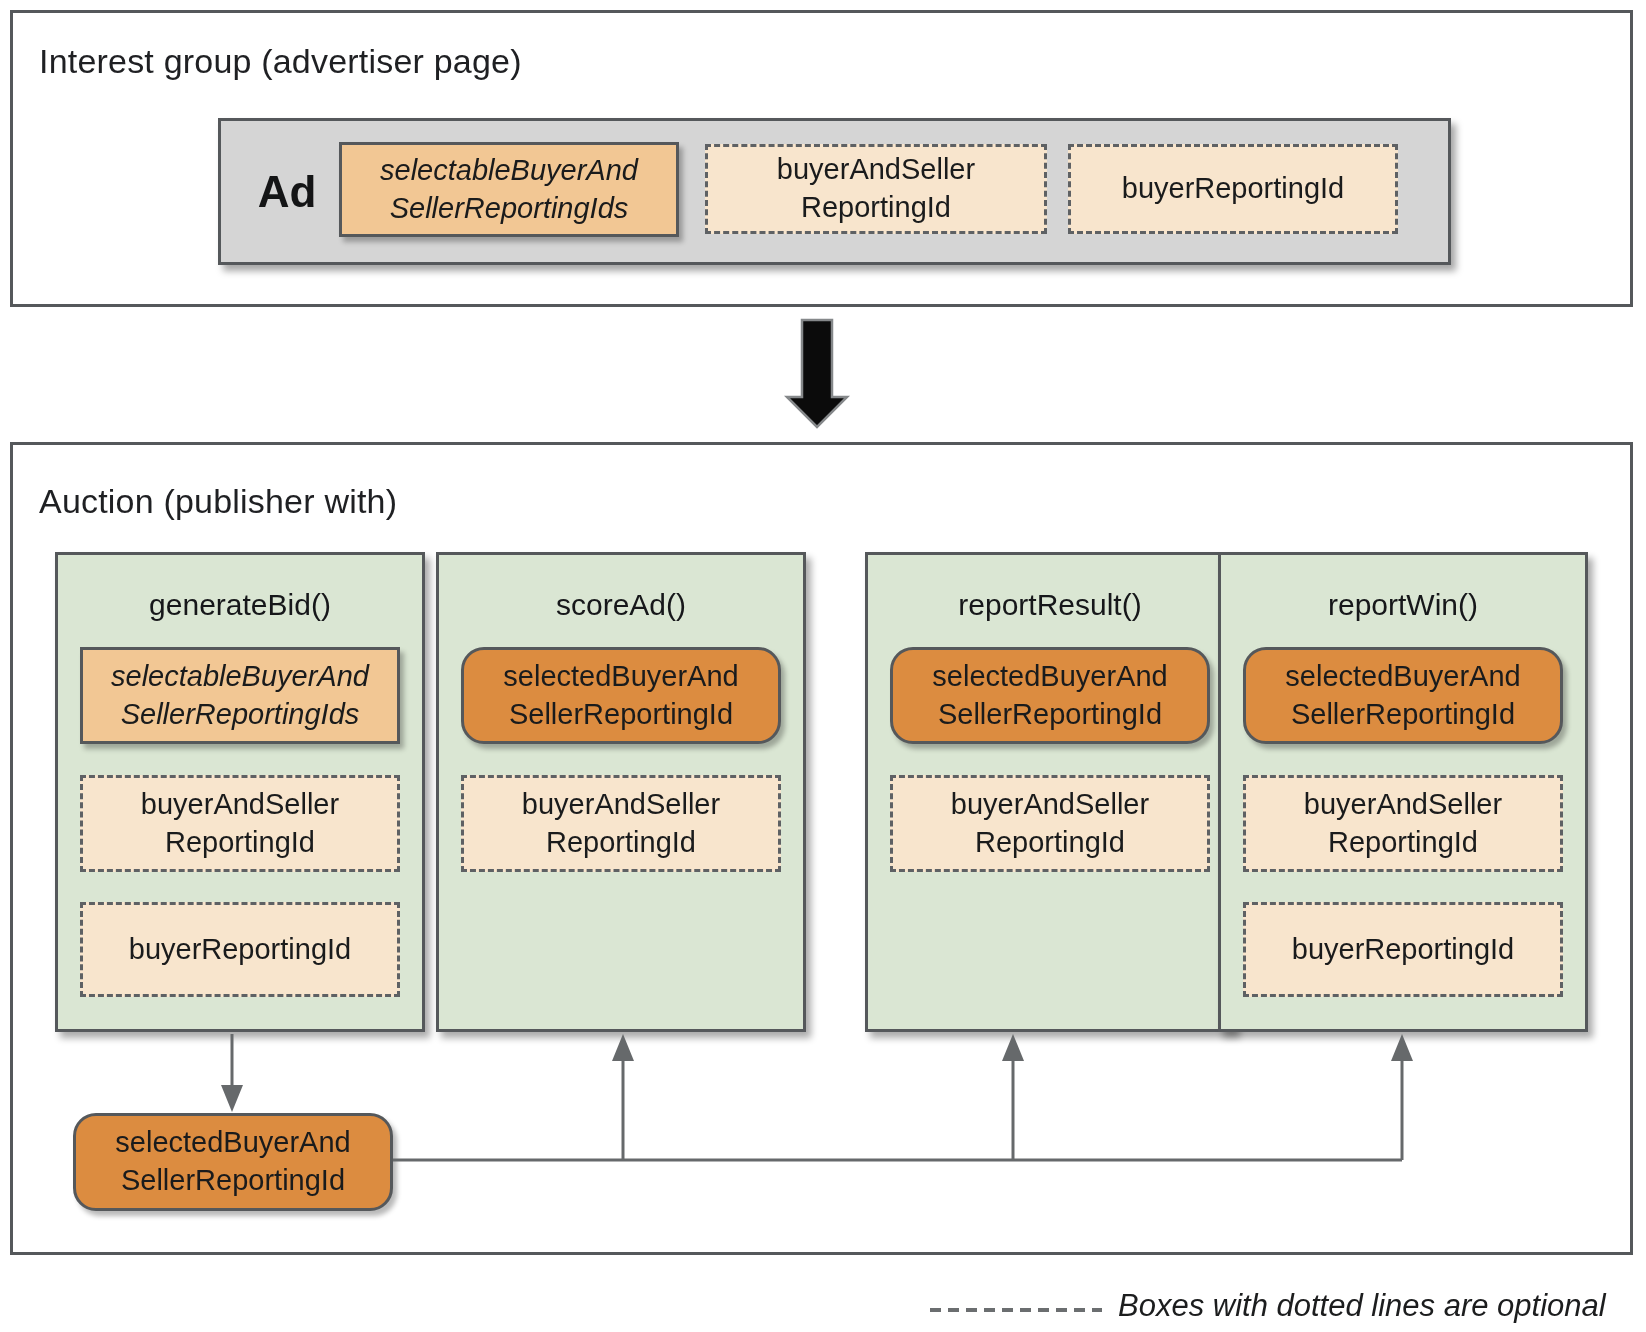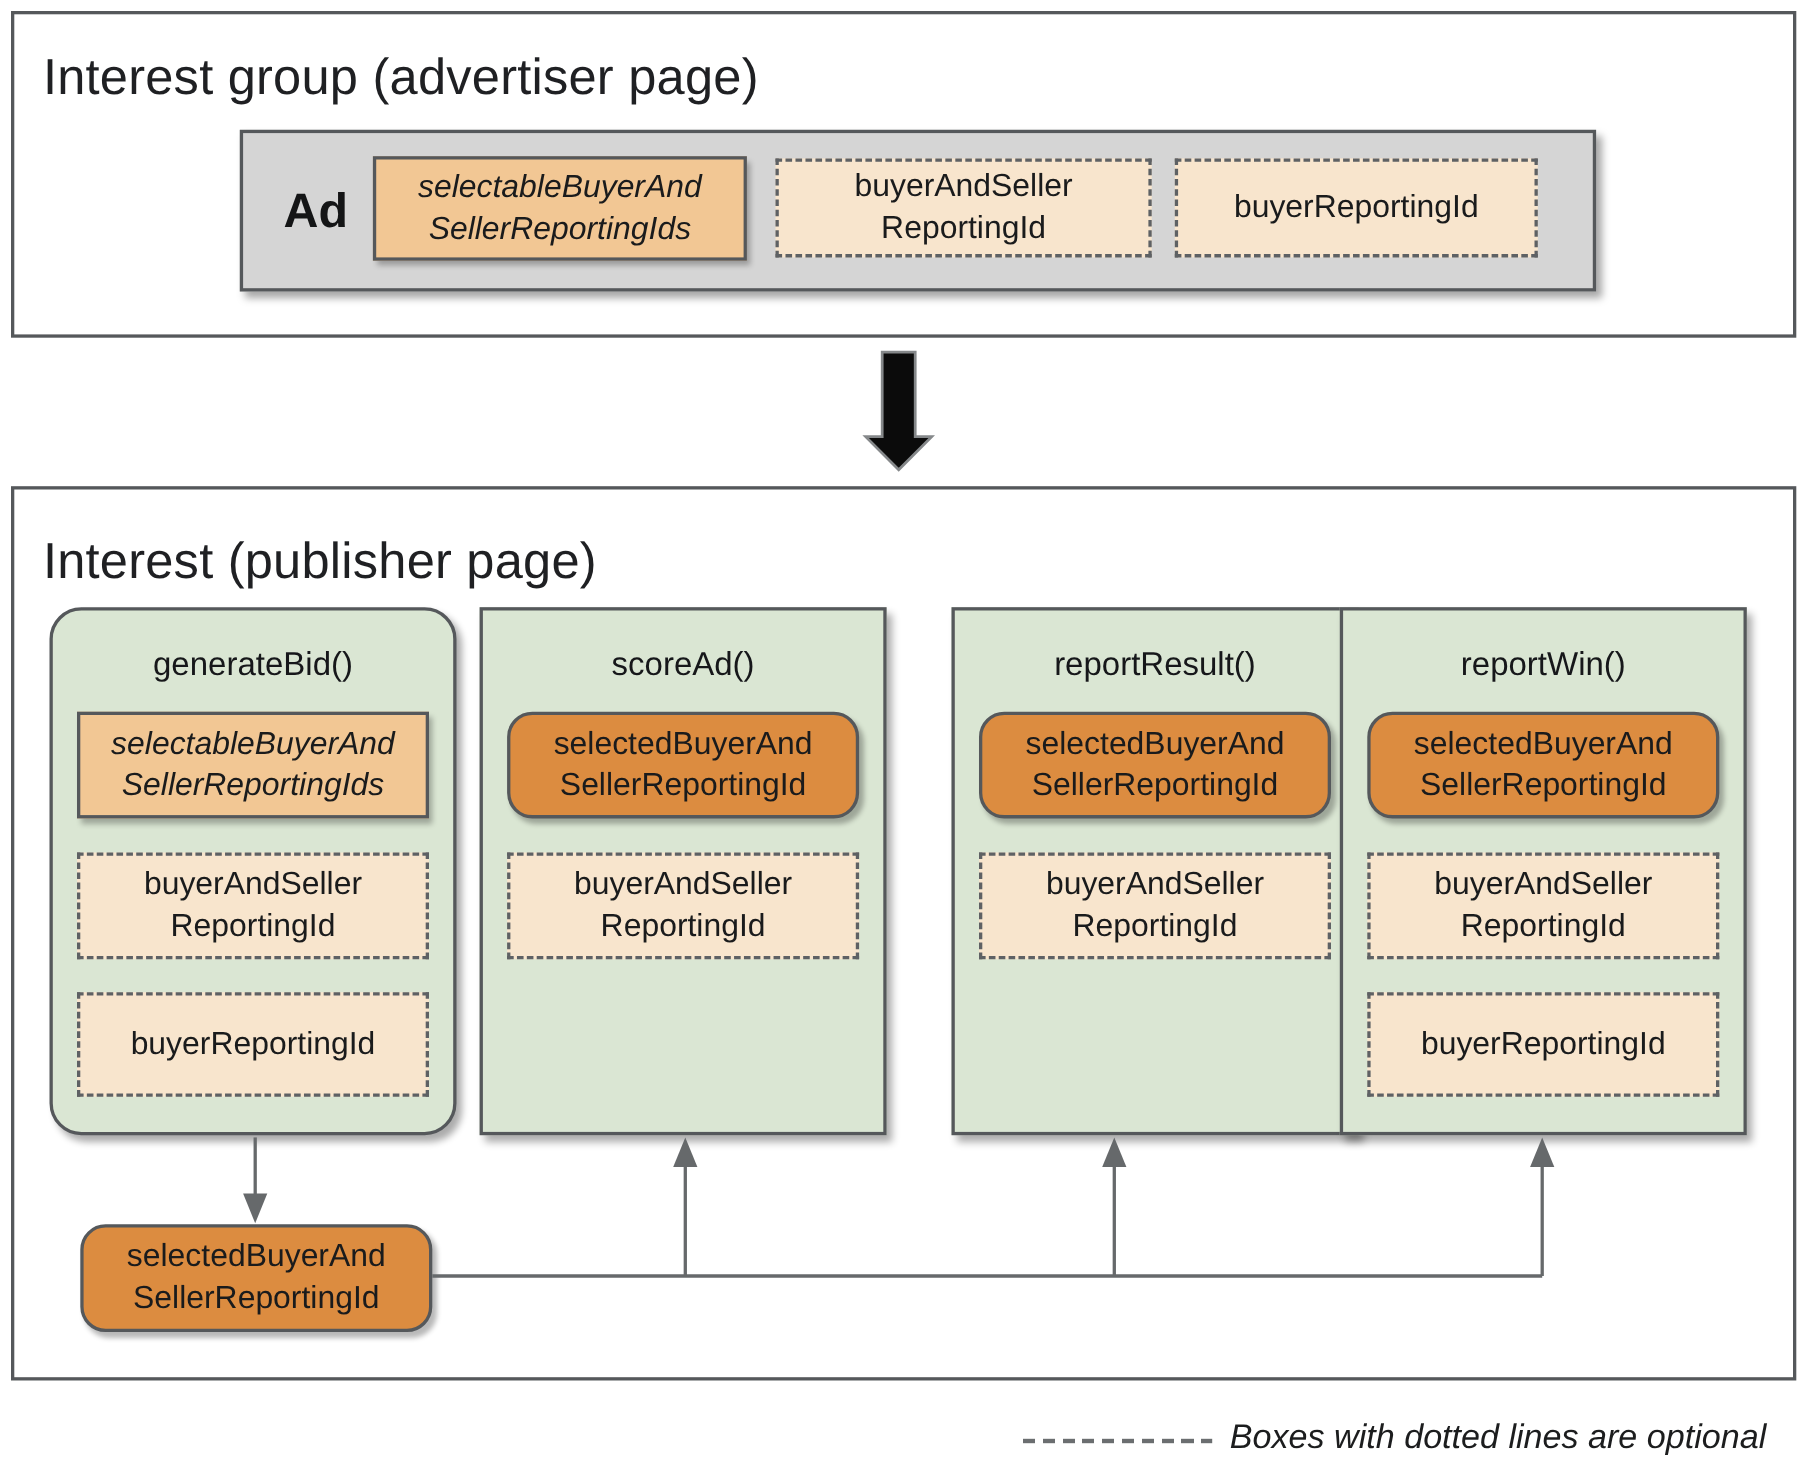--- a/index.html
+++ b/index.html
@@ -2,21 +2,21 @@
 <html style="--light-orange: #f2c794; --dark-orange: #dc8c40; --cream: #f8e5cd; --green: #dae6d3; --gray: #d5d5d5; --border: #55585b; --connector: #66696b; --big-arrow: #0b0b0b;"><head>
 <meta charset="utf-8">
 <style>
   html,body{margin:0;padding:0;background:#ffffff;}
   *{box-sizing:border-box;}
   #canvas{
     position:relative;width:1646px;height:1332px;background:#ffffff;overflow:hidden;
     font-family:"Liberation Sans", sans-serif;color:#1b1c1d;
   }
   .frame{position:absolute;border:3px solid var(--border,#55585b);background:#ffffff;}
-  .section-title{position:absolute;font-size:46px;letter-spacing:0.2px;color:#1f2023;}
+  .section-title{position:absolute;font-size:34px;letter-spacing:0.2px;color:#1f2023;}
   .ad-container{
     position:absolute;left:205px;top:105px;width:1233px;height:147px;
     background:var(--gray,#d5d5d5);border:3px solid var(--border,#55585b);
     box-shadow:5px 6px 7px rgba(0,0,0,0.35);
   }
   .ad-label{
     position:absolute;left:18px;top:0;width:96px;height:100%;
     display:flex;align-items:center;justify-content:center;
     font-size:44px;font-weight:bold;color:#141516;
   }
@@ -63,24 +63,24 @@
       <div class="ad-label">Ad</div>
       <div class="node solid light node-shadow" style="left:118px;top:21px;width:340px;height:95px;">selectableBuyerAnd
 SellerReportingIds</div>
       <div class="node dashed" style="left:484px;top:23px;width:342px;height:90px;">buyerAndSeller
 ReportingId</div>
       <div class="node dashed" style="left:847px;top:23px;width:330px;height:90px;">buyerReportingId</div>
     </div>
   </div>
 
   <div class="frame" style="left:10px;top:442px;width:1623px;height:813px;">
-    <div class="section-title" style="left:26px;top:37px;">Interest (publisher page)</div>
+    <div class="section-title" style="left:26px;top:37px;">Auction (publisher with)</div>
   </div>
 
-  <div class="column" style="left:45px;border-radius:29px;">
+  <div class="column" style="left:55px;">
     <div class="col-title">generateBid()</div>
     <div class="node solid light node-shadow col-box col-box-1">selectableBuyerAnd
 SellerReportingIds</div>
     <div class="node dashed col-box col-box-2">buyerAndSeller
 ReportingId</div>
     <div class="node dashed col-box col-box-3">buyerReportingId</div>
   </div>
 
   <div class="column" style="left:436px;">
     <div class="col-title">scoreAd()</div>

